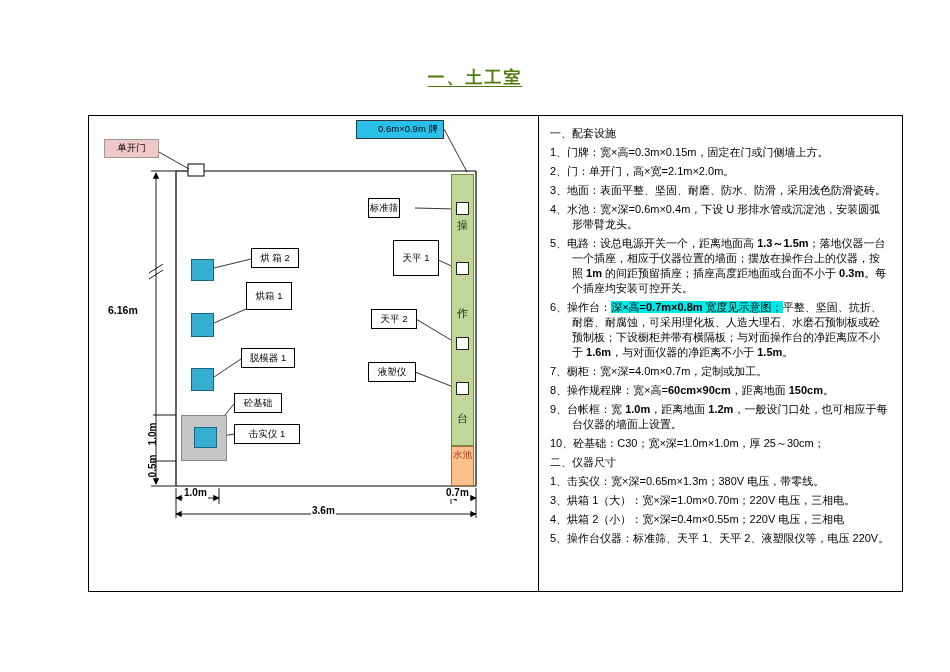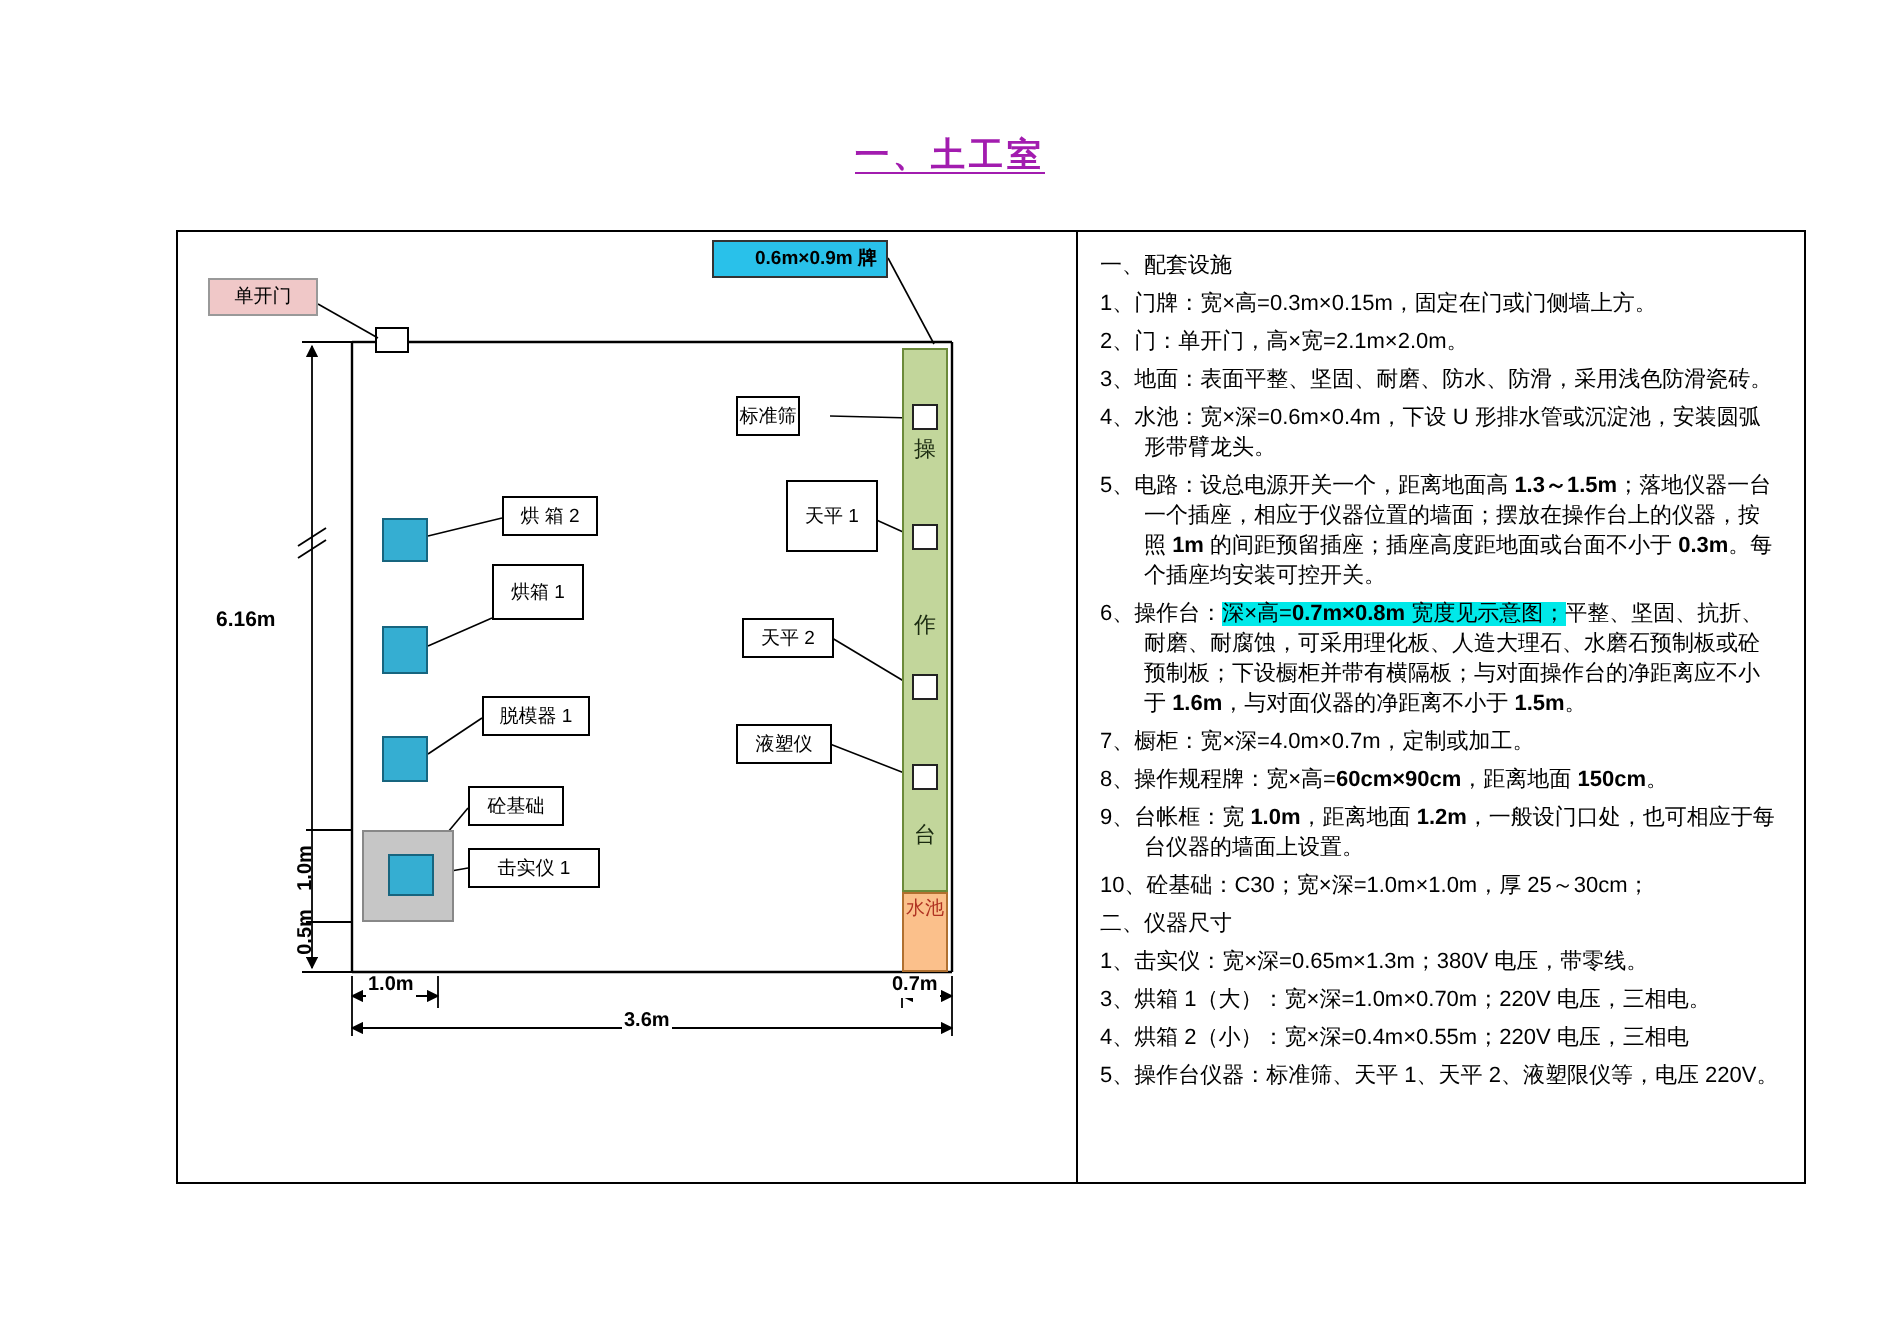--- a/index.html
+++ b/index.html
@@ -1,34 +1,34 @@
 <!DOCTYPE html>
 <html><head>
 <meta charset="utf-8">
 <style>
   html,body{margin:0;padding:0;background:#fff;}
   .page{position:relative;width:950px;height:672px;background:#fff;overflow:hidden;
         font-family:"Liberation Sans","DejaVu Sans",sans-serif;color:#000;}
   .doc-title{position:absolute;top:66px;left:0;width:100%;text-align:center;
-        font-size:17px;font-weight:bold;color:#a21caf;text-decoration:underline;
+        font-size:17px;font-weight:bold;color:#4d7c0f;text-decoration:underline;
         text-underline-offset:3px;letter-spacing:2px;}
   .content-box{position:absolute;left:88px;top:115px;width:815px;height:477px;
         border:1px solid #000;box-sizing:border-box;}
   .diagram-cell{position:absolute;left:0;top:0;width:449px;height:477px;}
   .text-cell{position:absolute;left:449px;top:0;right:0;bottom:0;border-left:1px solid #000;
         padding:6px 8px 0 7px;box-sizing:border-box;}
   .rule-line{font-size:11px;line-height:15px;padding-left:22px;text-indent:-22px;margin:4px;}
   .rule-line .b{font-weight:bold;}
   .rule-line .hl{background:#00e9e9;}
   svg.linework{position:absolute;left:0;top:0;}
   .tagbox{position:absolute;box-sizing:border-box;display:flex;align-items:center;
         justify-content:center;font-size:9.5px;white-space:nowrap;}
   .label-box{background:#fff;border:1px solid #000;}
   .door-tag{border:1px solid #999;}
-  .sign-tag{border:1px solid #333;font-weight:bold;padding-left:16px;}
+  .sign-tag{border:1px solid #333;font-weight:normal;padding-left:16px;}
   .equip{position:absolute;box-sizing:border-box;}
   .dim{position:absolute;font-size:10px;font-weight:bold;background:#fff;padding:0 1px;
         white-space:nowrap;line-height:12px;}
   .dim.rot{transform:rotate(-90deg);transform-origin:center center;background:transparent;}
   .bench-char{position:absolute;width:15px;text-align:center;font-size:11px;color:#1a2a10;line-height:13px;}
   .pool-text{position:absolute;left:362px;top:333px;width:23px;text-align:center;
         font-size:9.5px;line-height:11px;color:#b03322;word-break:break-all;}
 </style>
 </head>
 <body>

